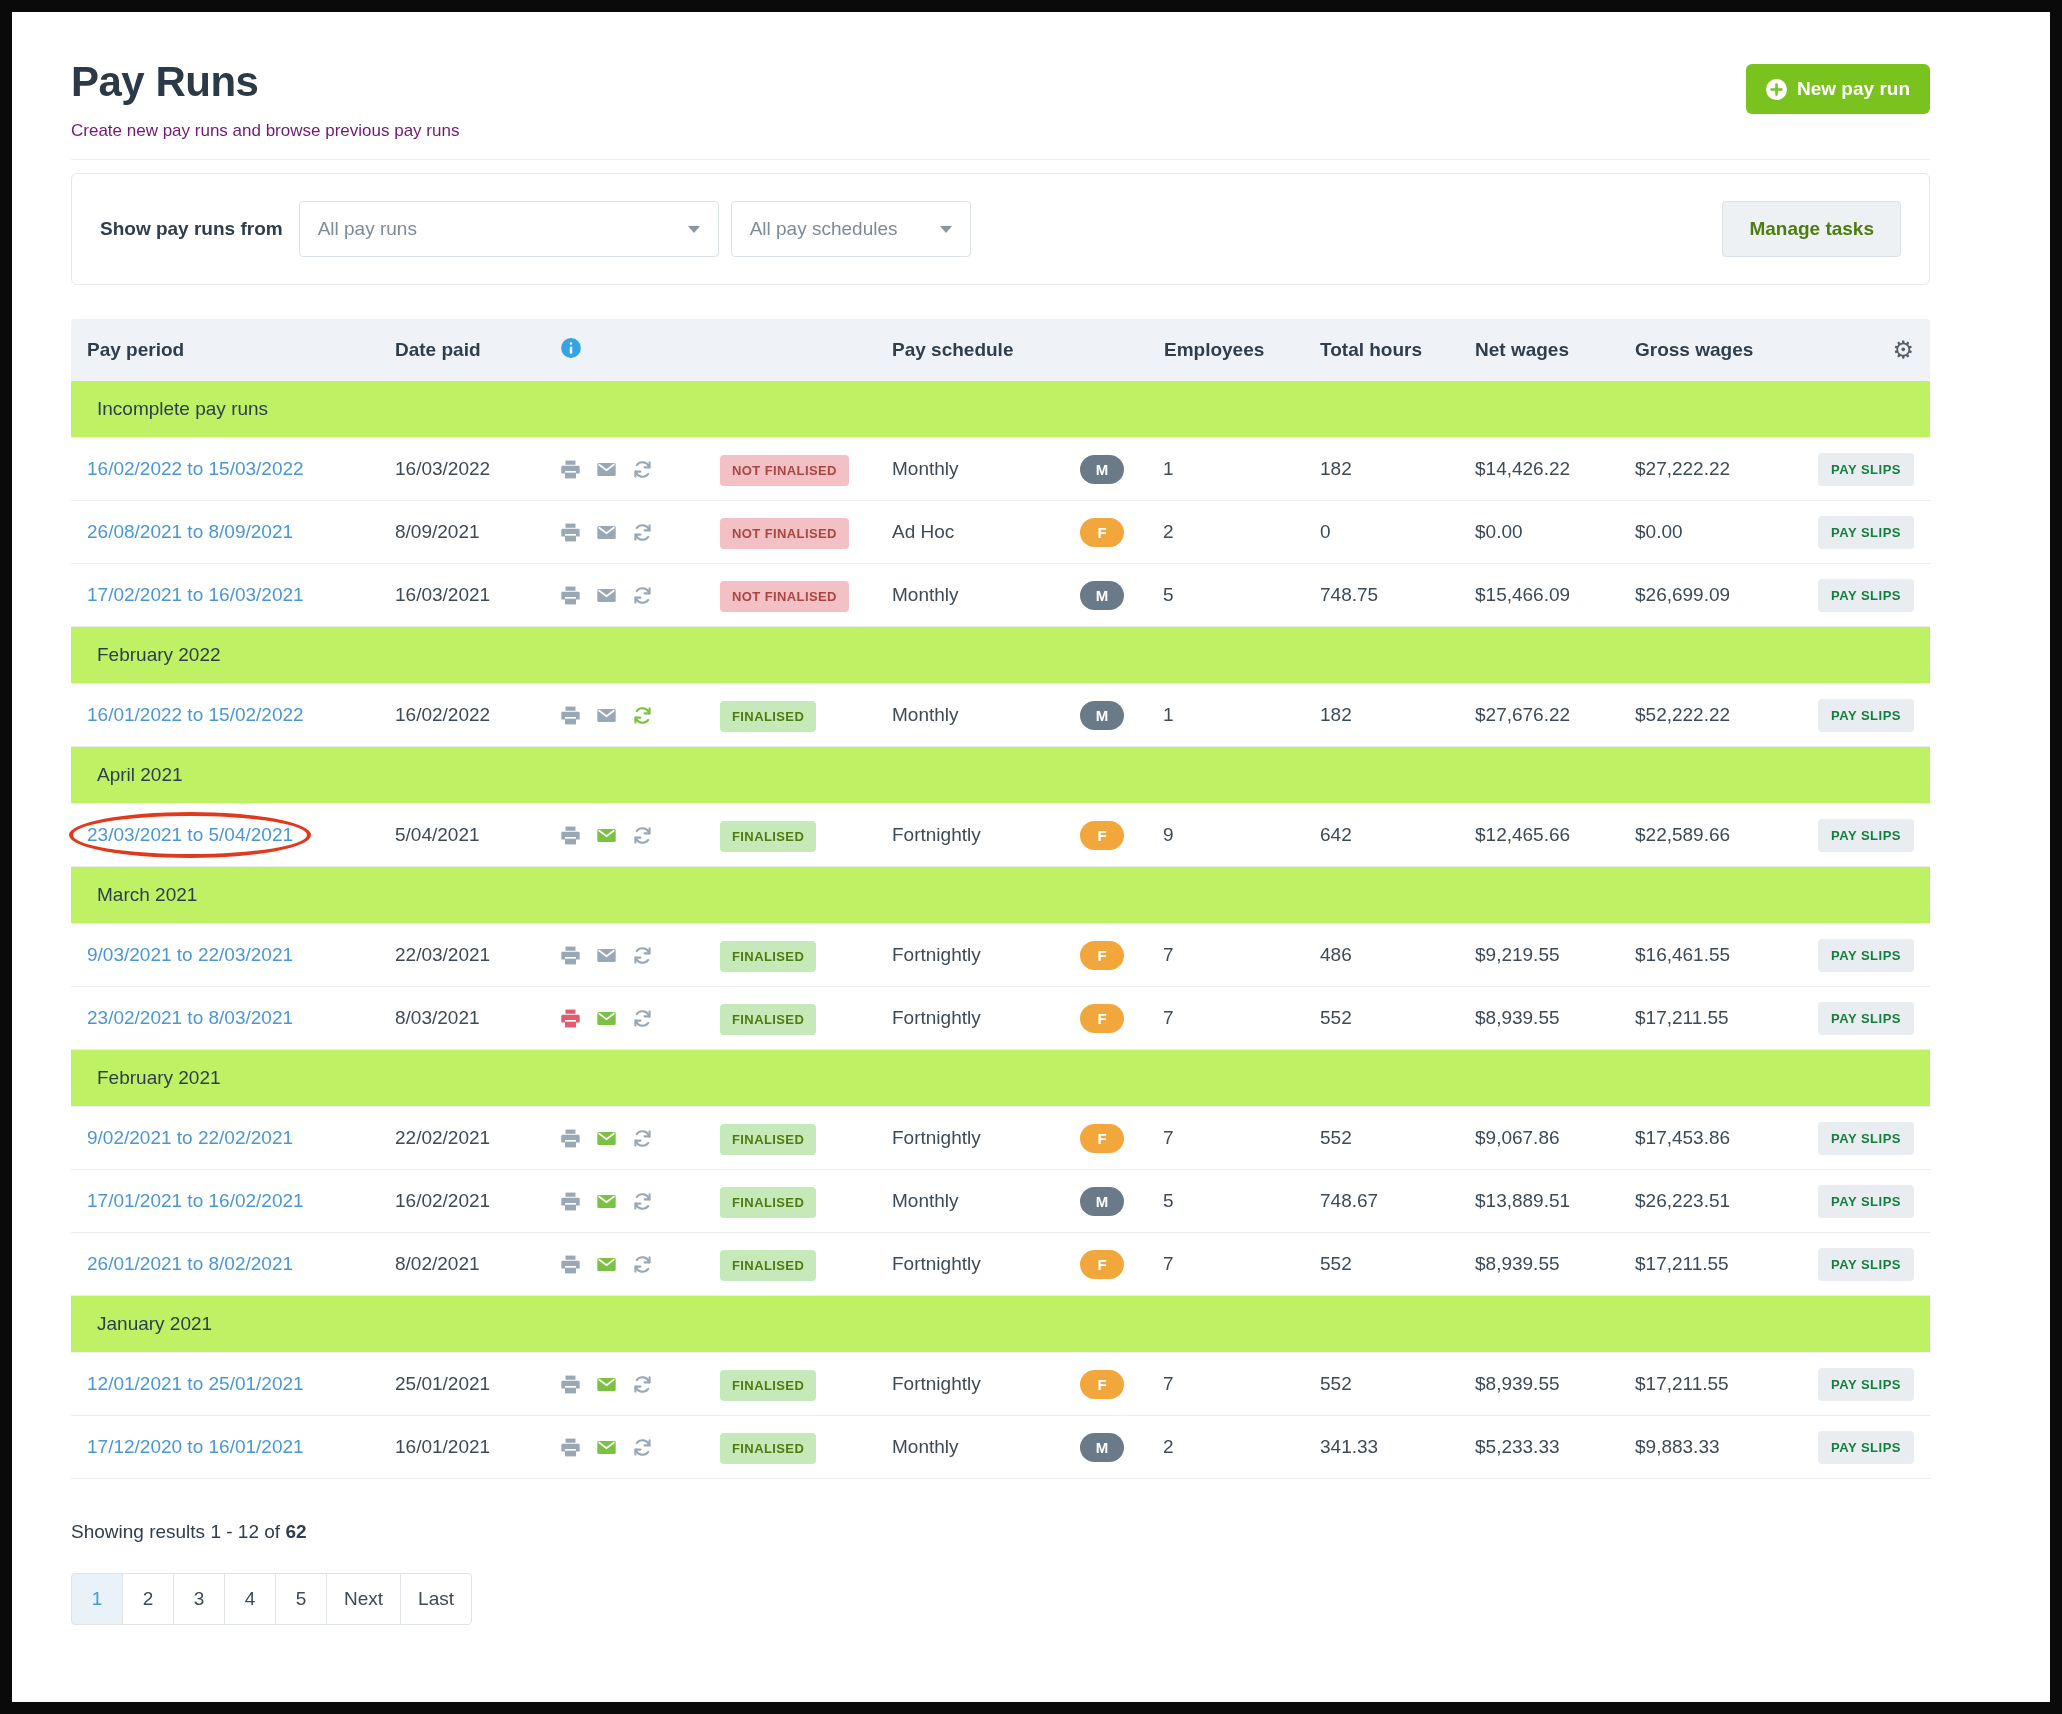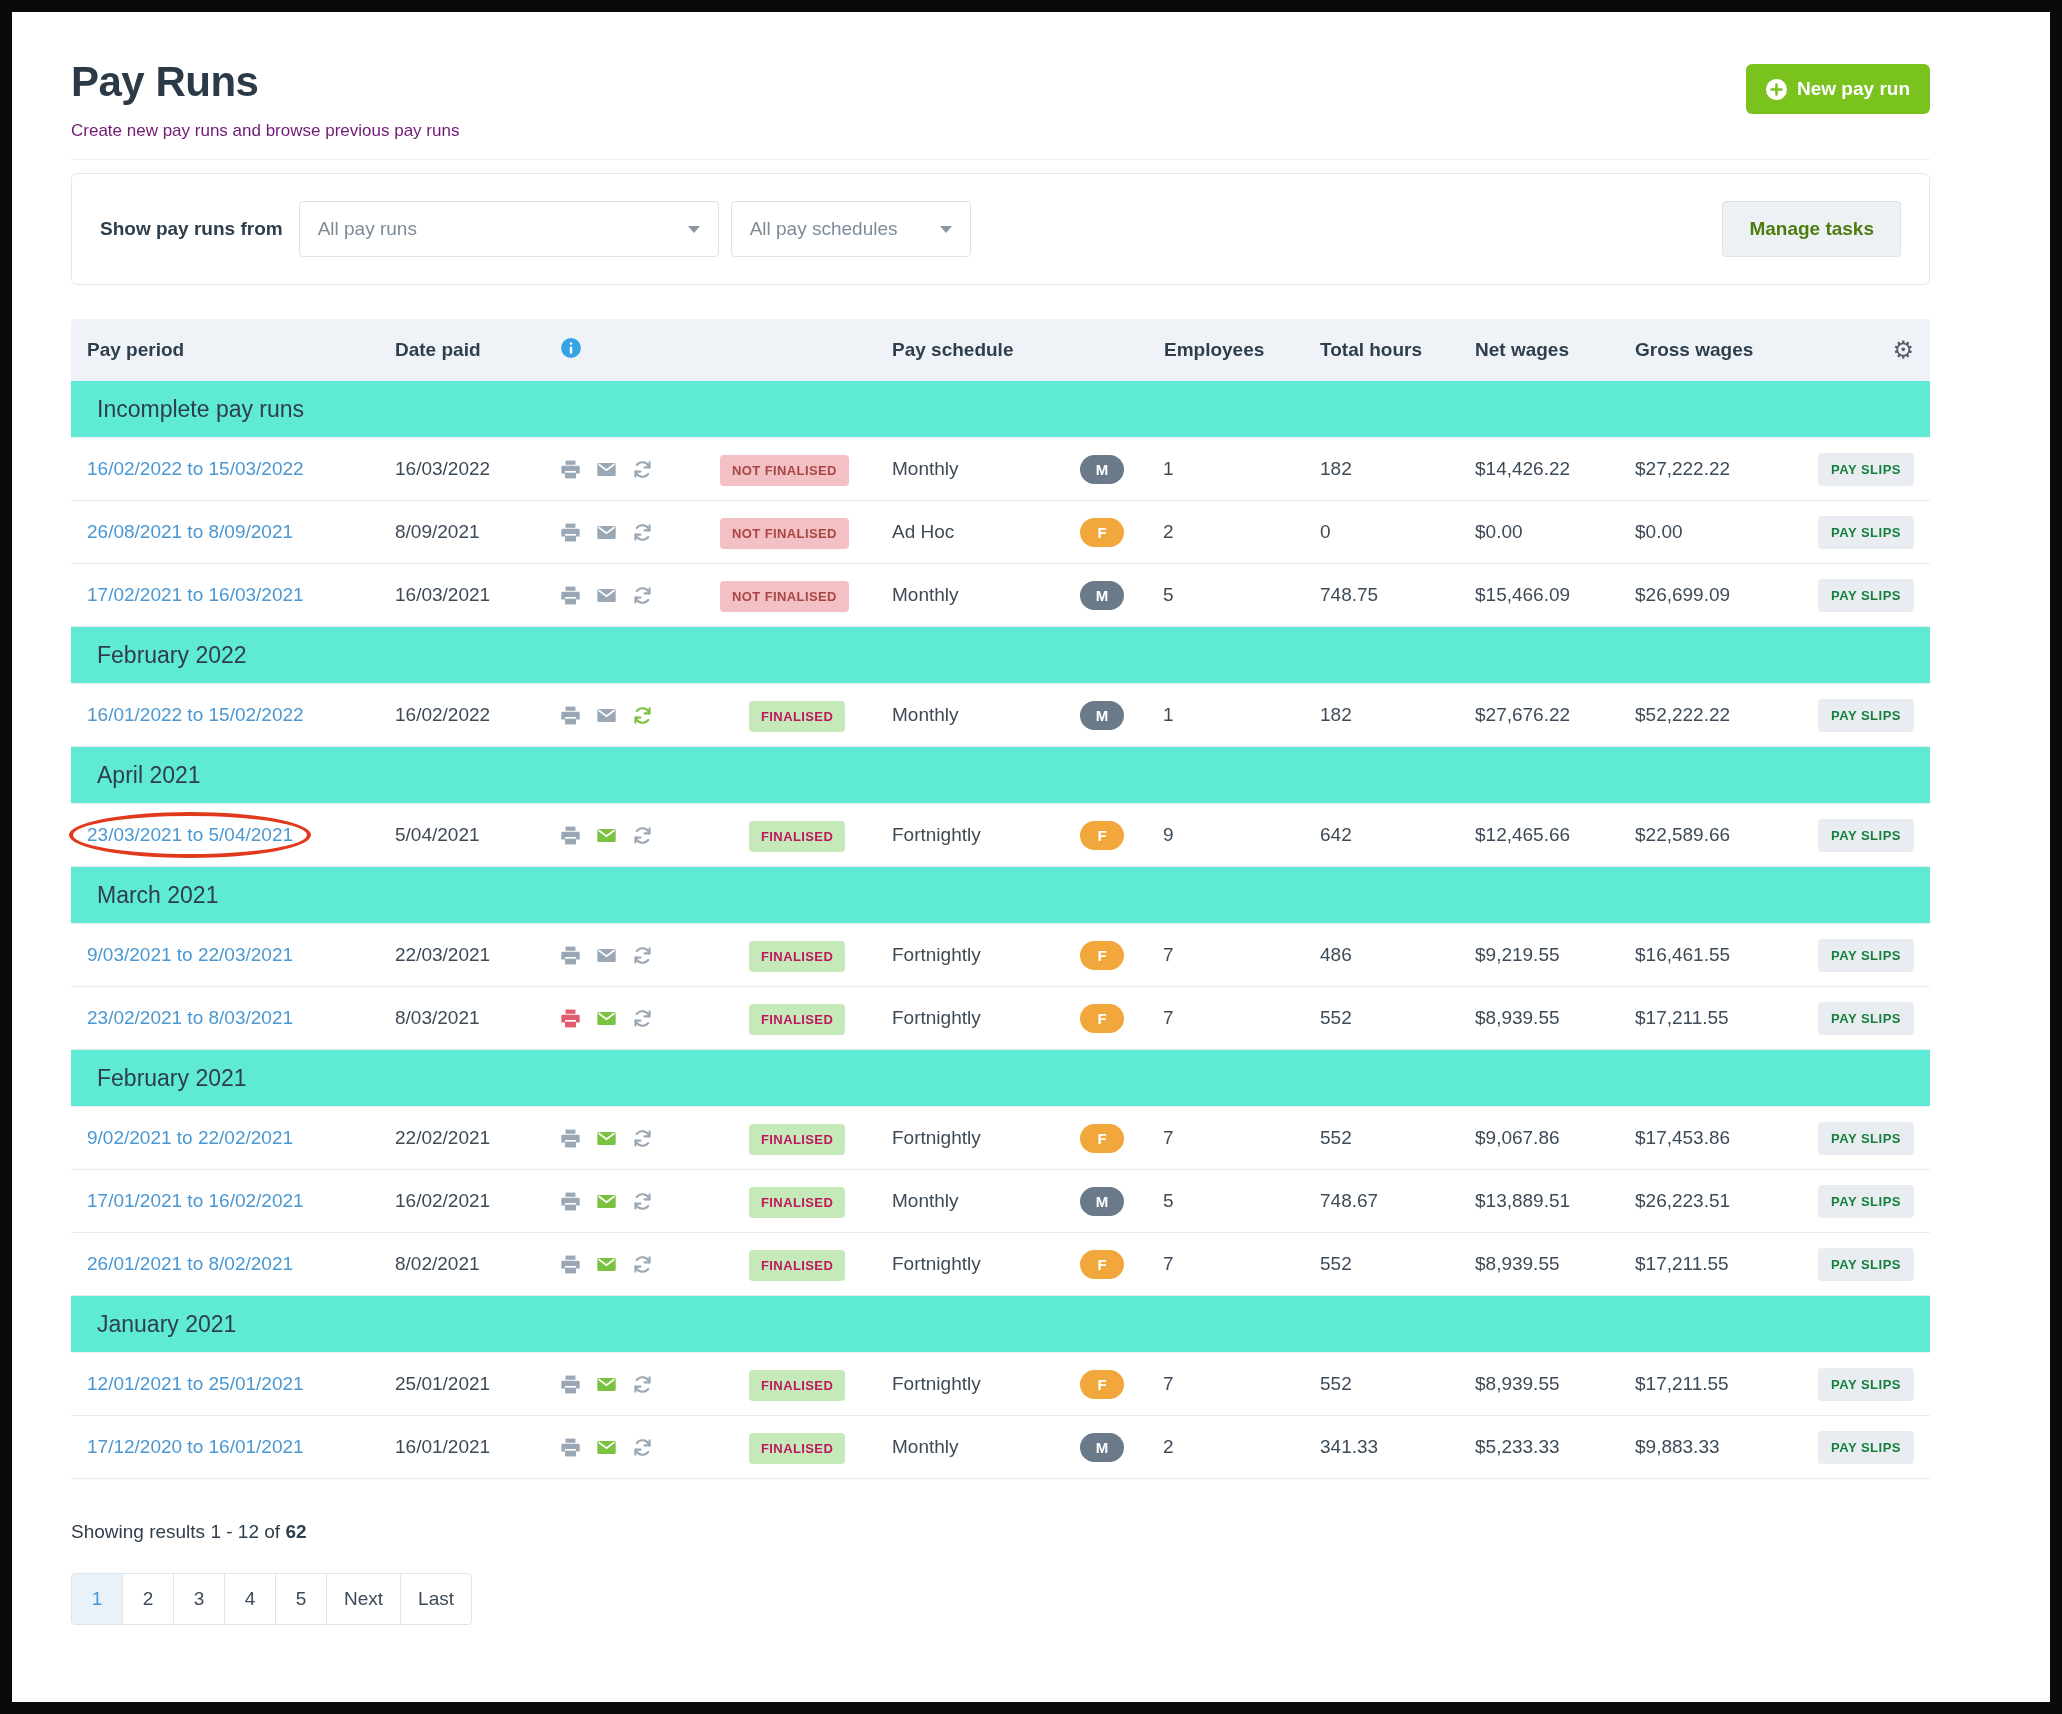--- a/index.html
+++ b/index.html
@@ -35,40 +35,40 @@
                 color: #4d7c0f; cursor: pointer; }
 
   
   .pay-table { margin-top: 34px; }
   .t-row { display: grid;
            grid-template-columns: 308px 165px 160px 172px 188px 240px 155px 160px 180px 1fr;
            align-items: center; padding: 0 16px; }
   .t-head { background: #eff3f8; height: 62px; font-weight: 700; color: #2f3e4d; font-size: 19px;
             border-radius: 3px; }
   .th-employees { padding-left: 84px; }
-  .group-row { background: #5eead4; height: 57px; display: flex; align-items: center; padding: 0 26px;
-               font-size: 23px; color: #2f3e4d; border-bottom: 1px solid #edf0f3; text-align: right; }
+  .group-row { background: #bef264; height: 57px; display: flex; align-items: center; padding: 0 26px;
+               font-size: 19px; color: #2f3e4d; border-bottom: 1px solid #edf0f3; text-align: right; }
   .data-row { height: 63px; border-bottom: 1px solid #e9edf0; font-size: 19px; color: #3d4a57;
               background: #fff; }
   .plink { color: #4a97d2; text-decoration: none; }
   .period-wrap { position: relative; display: inline-block; }
   .h-ellipse { position: absolute; top: -12px; bottom: -12px; left: -18px; right: -18px;
                border: 4px solid #e0391c; border-radius: 50%; pointer-events: none; }
 
   .icons-cell { display: flex; gap: 15px; align-items: center; }
   .icon { width: 21px; height: 21px; display: inline-flex; cursor: pointer; }
   .icon svg { width: 100%; height: 100%; }
   .icon.gray  { color: #9aa8b5; }
   .icon.green { color: #7bc142; }
   .icon.red   { color: #e05c6e; }
 
   .badge { font-size: 13px; font-weight: 700; padding: 8px 12px; border-radius: 4px;
            letter-spacing: 0.4px; white-space: nowrap; }
   .badge.danger  { background: #f3c0c5; color: #a94642; }
-  .badge.success { background: #c6e9ba; color: #be185d; margin-left: 29px; }
+  .badge.success { background: #c6e9ba; color: #4d7c0f; }
 
   .employees-cell { display: flex; align-items: center; }
   .pill { width: 44px; height: 29px; border-radius: 15px; display: inline-flex; align-items: center;
           justify-content: center; color: #fff; font-size: 15px; font-weight: 700; }
   .pill.dark   { background: #6b7a88; }
   .pill.orange { background: #f2a73d; }
   .emp-count { margin-left: 39px; }
 
   .actions-cell { display: flex; justify-content: flex-end; }
   .payslips { background: #e9edf1; color: #15803d; font-size: 13px; font-weight: 700; padding: 9px 13px;

